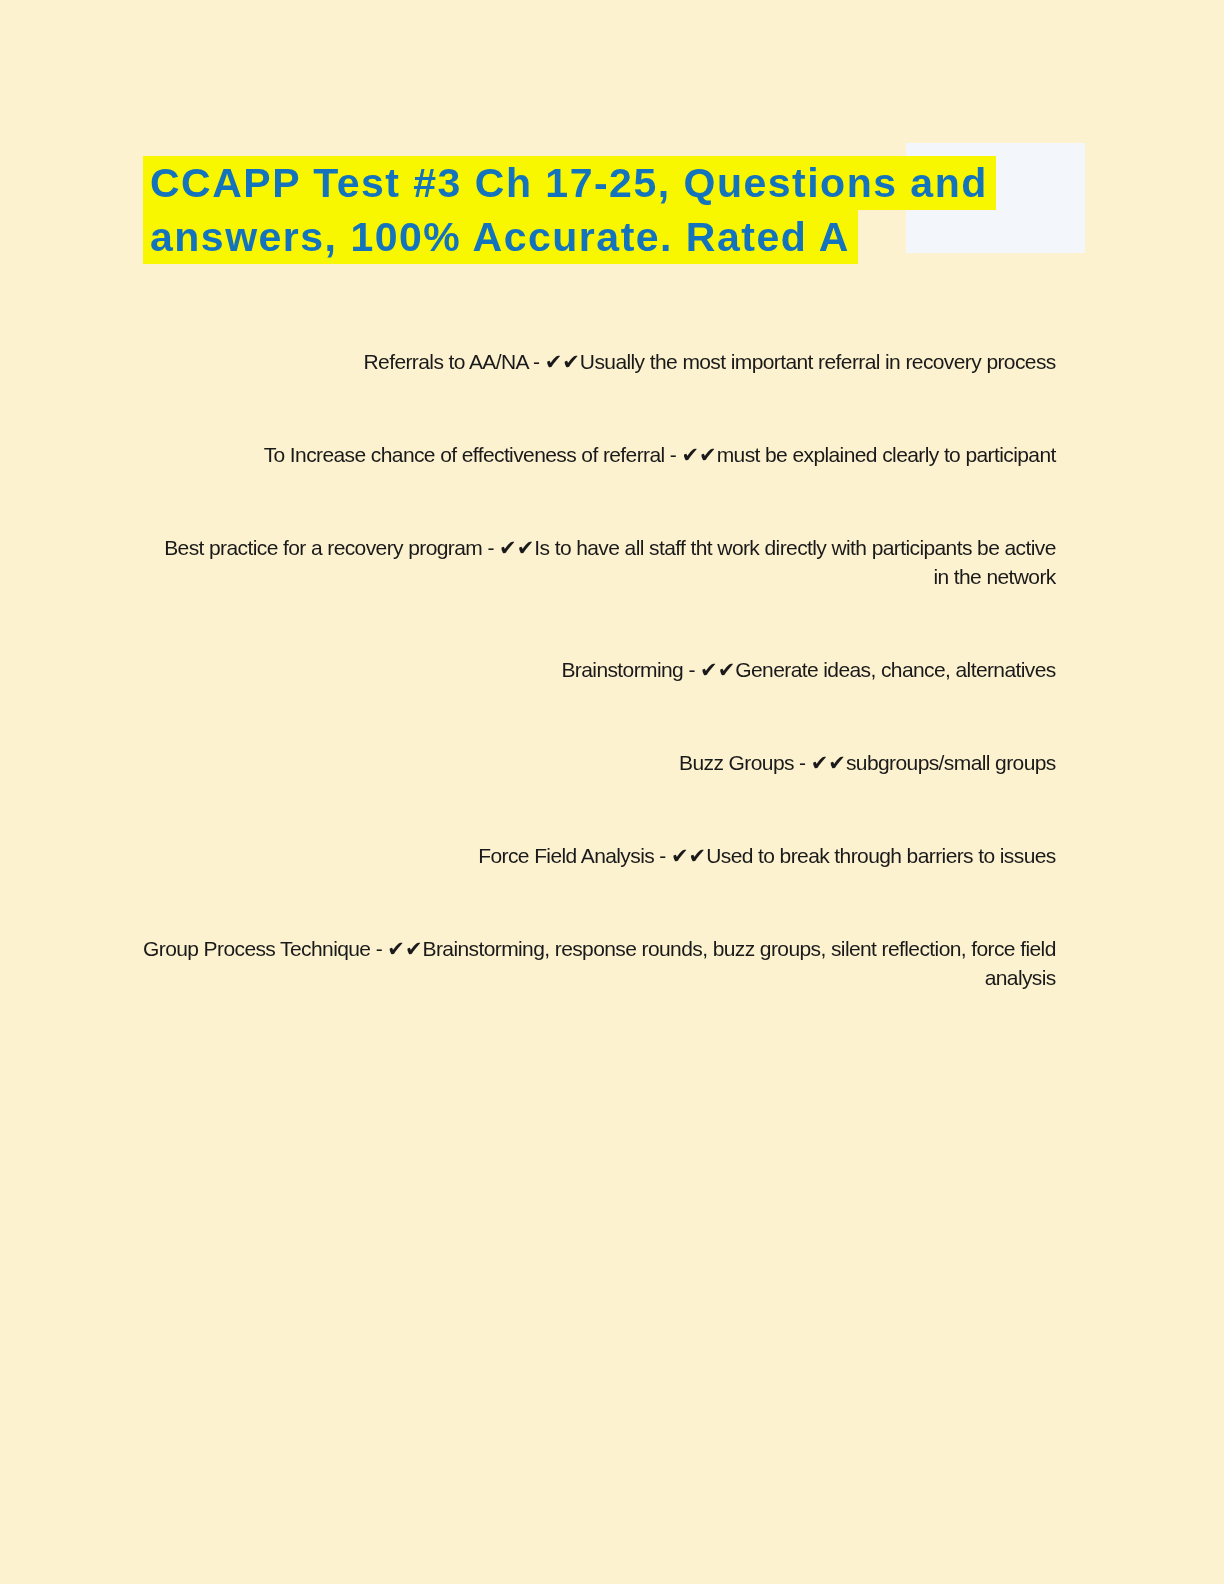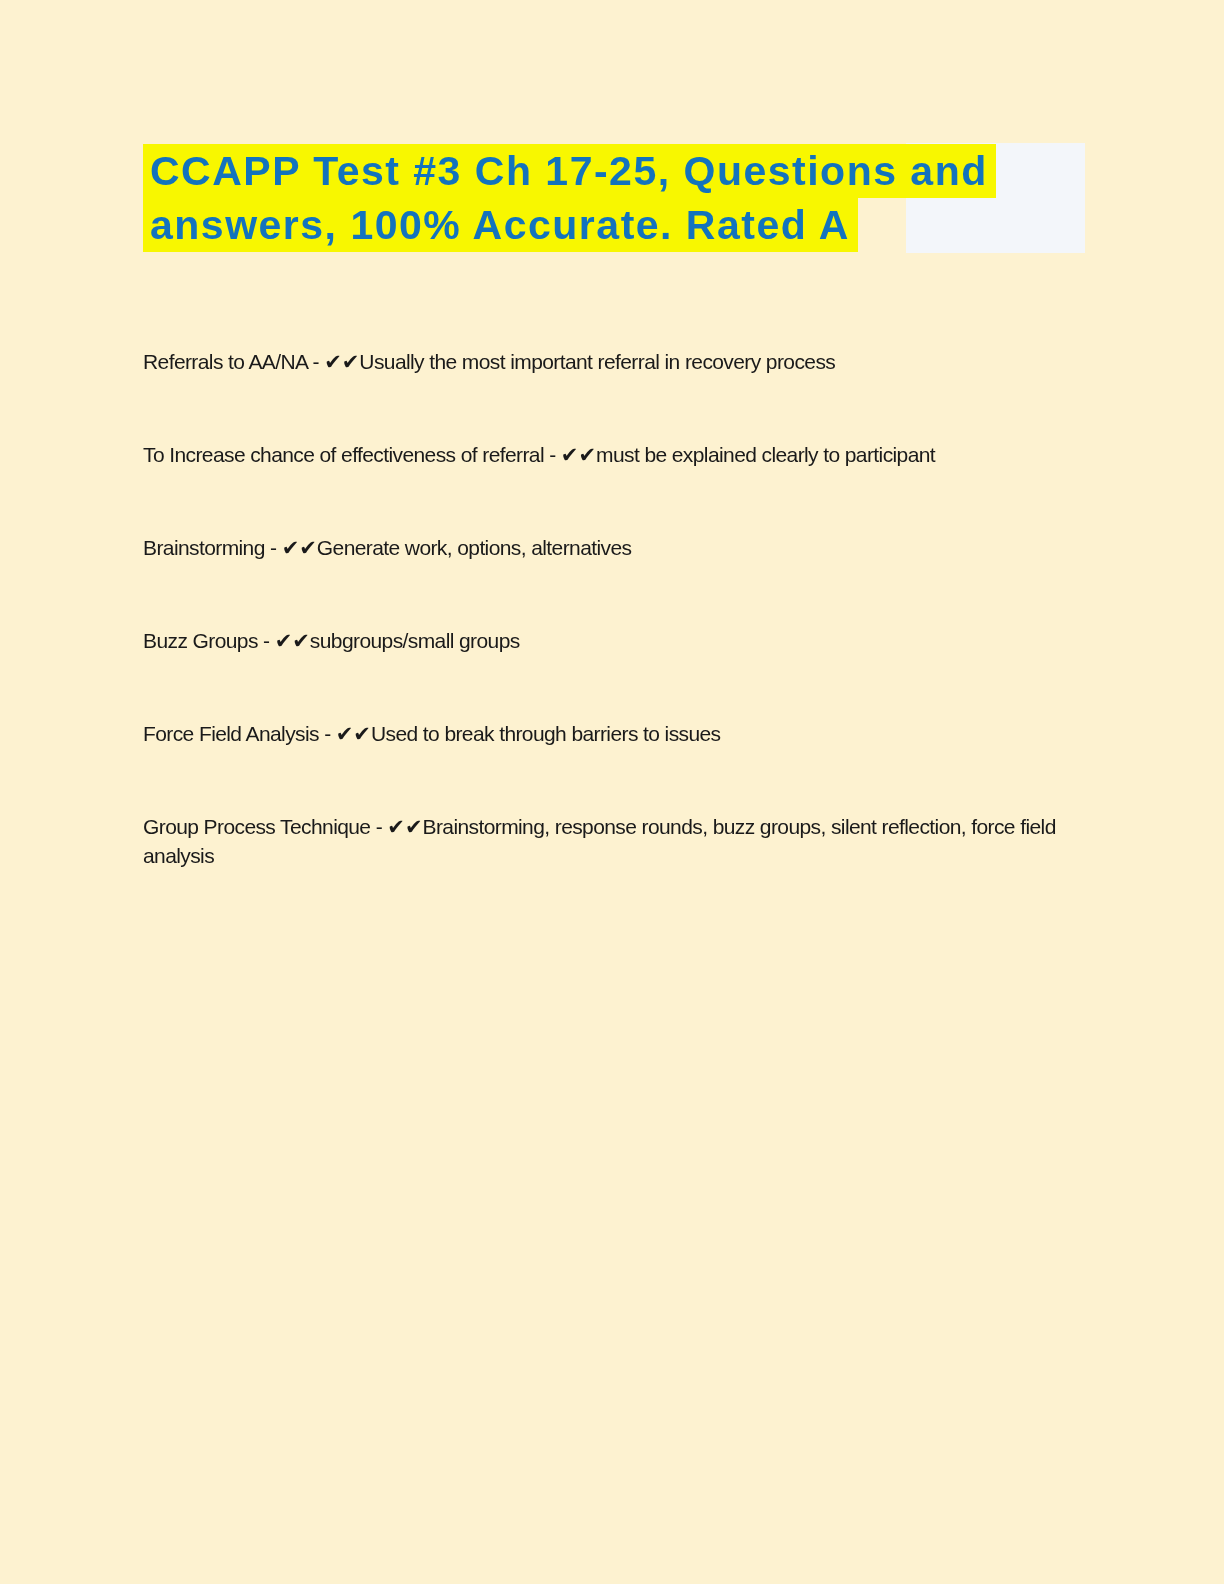--- a/index.html
+++ b/index.html
@@ -16,40 +16,41 @@
     left: 906px;
     top: 143px;
     width: 179px;
     height: 110px;
     background: #f3f6fa;
     z-index: 0;
   }
   .doc-title {
     position: absolute;
     left: 143px;
-    top: 144px;
+    top: 156px;
     z-index: 1;
   }
   .title-line { display: block; }
   .title-line > span {
     display: inline-block;
     background: #f8f700;
     color: #1373bd;
     font-weight: bold;
     font-size: 41px;
     line-height: 54px;
     letter-spacing: 1.5px;
     padding: 0 8px 0 7px;
     white-space: pre;
   }
   .qa-list {
     position: absolute;
     left: 143px;
     top: 347px;
     z-index: 1;
+    text-align: right;
   }
   .qa-item {
     font-size: 21px;
     line-height: 29px;
     color: #1a1a1a;
     letter-spacing: -0.6px;
     margin: 0 0 64px 0;
     white-space: pre;
   }
   .qa-checks {
@@ -69,22 +70,24 @@
     <span class="title-line"><span>answers, 100% Accurate. Rated A</span></span>
   </div>
 
   <div class="qa-list">
 
     <p class="qa-item"><span class="qa-term">Referrals to AA/NA - </span><span class="qa-checks">✔✔</span><span class="qa-answer">Usually the most important referral in recovery process</span></p>
 
     <p class="qa-item"><span class="qa-term">To Increase chance of effectiveness of referral - </span><span class="qa-checks">✔✔</span><span class="qa-answer">must be explained clearly to participant</span></p>
 
 
+    <p class="qa-item"><span class="qa-term">Best practice for a recovery program - </span><span class="qa-checks">✔✔</span><span class="qa-answer">Is to have all staff tht work directly with participants be active
+in the network</span></p>
 
-    <p class="qa-item"><span class="qa-term">Brainstorming - </span><span class="qa-checks">✔✔</span><span class="qa-answer">Generate work, options, alternatives</span></p>
+    <p class="qa-item"><span class="qa-term">Brainstorming - </span><span class="qa-checks">✔✔</span><span class="qa-answer">Generate ideas, chance, alternatives</span></p>
 
 
     <p class="qa-item"><span class="qa-term">Buzz Groups - </span><span class="qa-checks">✔✔</span><span class="qa-answer">subgroups/small groups</span></p>
 
 
     <p class="qa-item"><span class="qa-term">Force Field Analysis - </span><span class="qa-checks">✔✔</span><span class="qa-answer">Used to break through barriers to issues</span></p>
 
     <p class="qa-item"><span class="qa-term">Group Process Technique - </span><span class="qa-checks">✔✔</span><span class="qa-answer">Brainstorming, response rounds, buzz groups, silent reflection, force field
 analysis</span></p>
 

